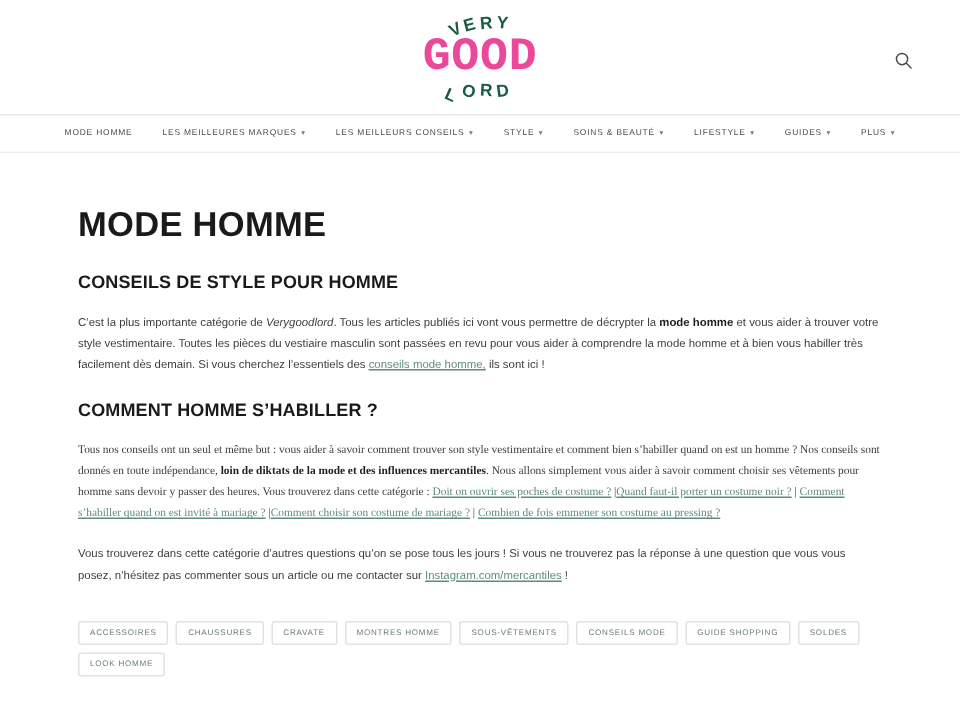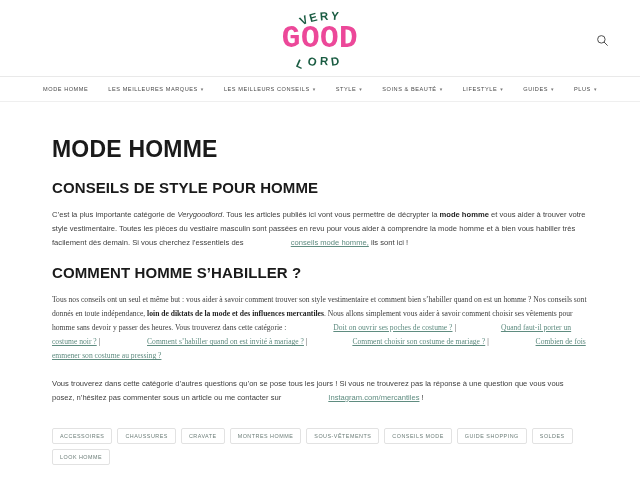--- a/index.html
+++ b/index.html
@@ -112,41 +112,40 @@
   }
   h1.page-title {
     font-size: 23px;
     line-height: 26px;
     font-weight: bold;
     color: #1a1a1a;
     margin: 0 0 18px 0;
     letter-spacing: 0.2px;
   }
   h2.section-title {
-    font-size: 15px;
+    font-size: 12px;
     line-height: 16px;
     font-weight: bold;
     color: #1a1a1a;
     margin: 0 0 12px 0;
     letter-spacing: 0.1px;
   }
   p.body-text {
     font-size: 7.6px;
     line-height: 14.2px;
     color: #3d3d3d;
     margin: 0 0 14px 0;
     text-align: left;
   }
   p.body-text.tight { margin-bottom: 13px; font-family: Liberation Serif, serif; }
   .sec2 { margin-top: 4px; }
   a.inline-link {
     color: #5f8c80;
     text-decoration: underline;
     cursor: pointer;
-    margin-left: 45px;
   }
   b { font-weight: bold; color: #1f1f1f; }
   i { }
 
   
   .tags {
     display: flex;
     flex-wrap: wrap;
     gap: 5px;
     padding: 9px 52px 0 52px;

